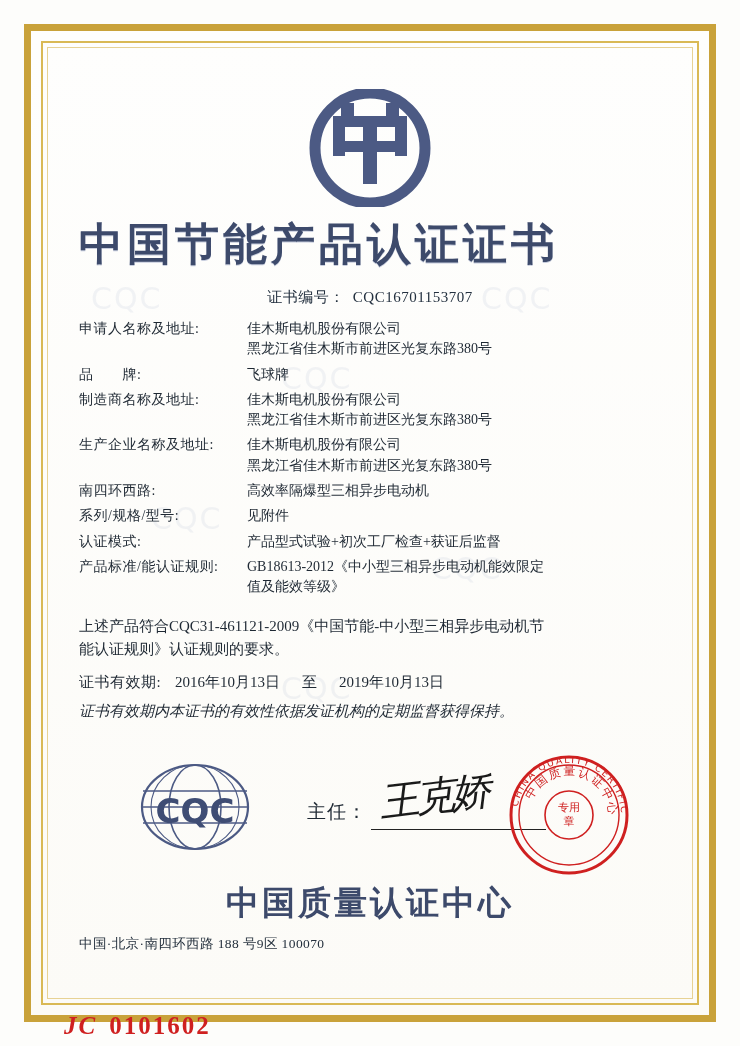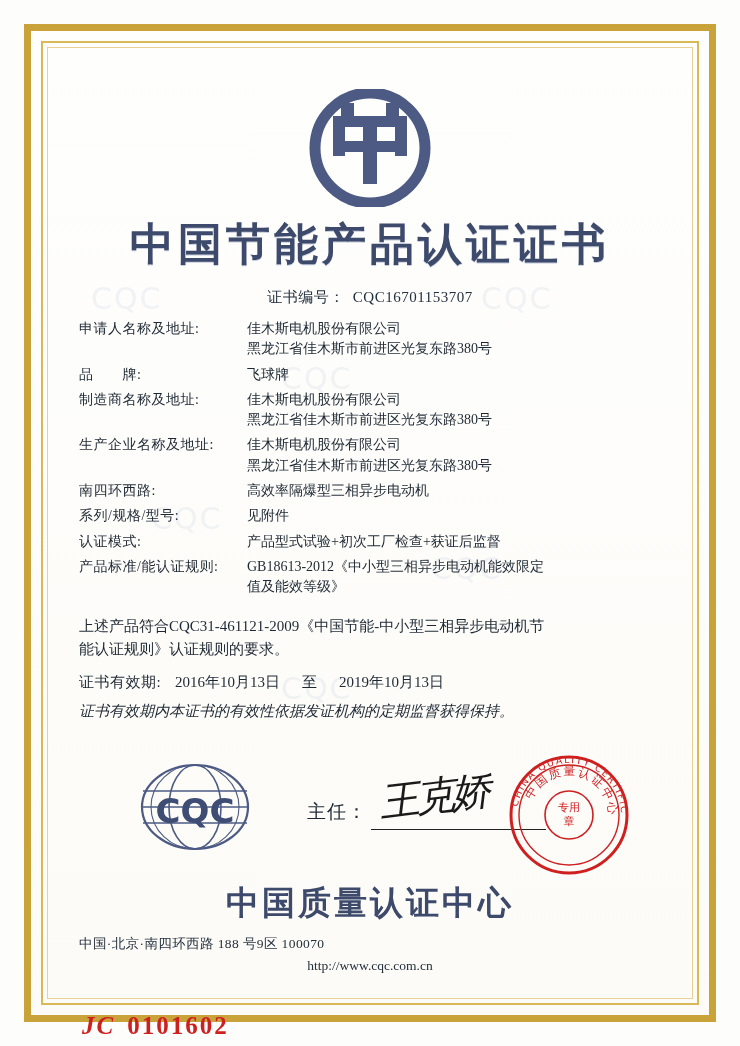--- a/index.html
+++ b/index.html
@@ -76,21 +76,20 @@
 
   
   .logo-wrap {
     text-align: center;
     margin-top: 14px;
     height: 120px;
   }
   .logo-svg { display: block; margin: 0 auto; }
 
   .cert-title {
-    text-align: center;
     font-size: 44px;
     letter-spacing: 4px;
     color: #3d4a6b;
     font-family: "DejaVu Sans", sans-serif;
     font-weight: bold;
     margin-top: 6px;
     margin-bottom: 10px;
     text-shadow: 0 1px 0 #c8cede;
   }
 
@@ -212,21 +211,21 @@
   }
   .org-url {
     text-align: center;
     font-size: 13.5px;
     color: #24303d;
     margin-top: 5px;
   }
 
   .serial {
     position: absolute;
-    left: 82px;
+    left: 64px;
     bottom: 6px;
     color: #cf2020;
     font-family: "Liberation Serif", serif;
     font-size: 25px;
     letter-spacing: 2px;
     font-weight: bold;
   }
   .serial .jc { font-style: italic; margin-right: 12px; }
 </style>
 </head>
@@ -374,20 +373,19 @@
               <textPath href="#arcTopInner" startOffset="12%">中国质量认证中心</textPath>
             </text>
             <text x="70" y="66" text-anchor="middle" fill="#cf2020" font-family="DejaVu Sans, sans-serif" font-size="11">专用</text>
             <text x="70" y="80" text-anchor="middle" fill="#cf2020" font-family="DejaVu Sans, sans-serif" font-size="11">章</text>
           </svg>
         </div>
       </div>
 
       <div class="org-name">中国质量认证中心</div>
       <div class="org-addr">中国·北京·南四环西路 188 号9区  100070</div>
-      <div class="org-url">http://www.cqc.com.cn</div>
     </div>
   </div>
 
   <div class="serial">
     <span class="jc">JC</span><span>0101602</span>
   </div>
 </div>
 
 </body></html>

